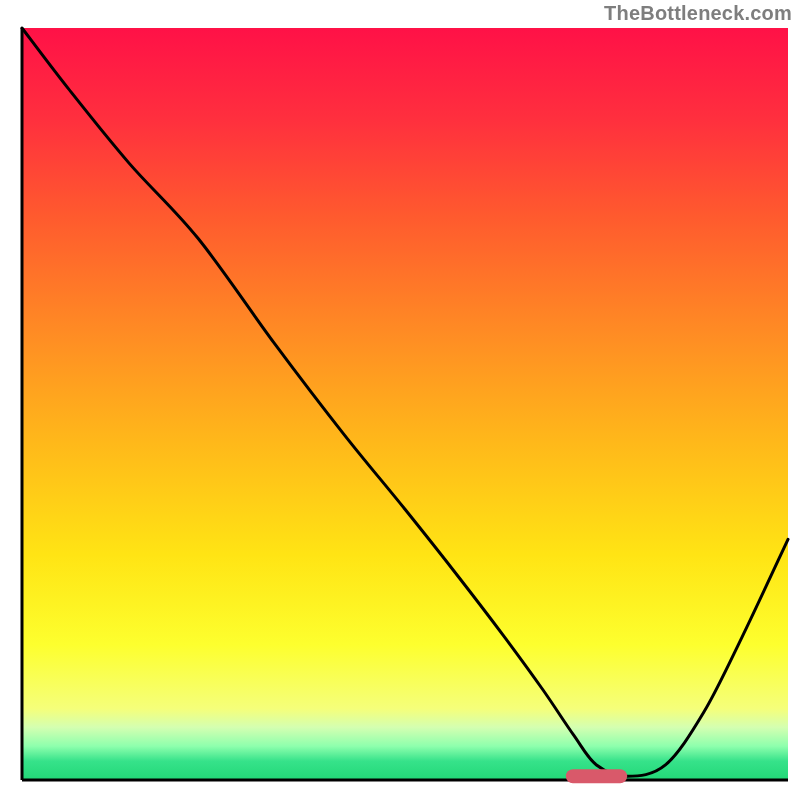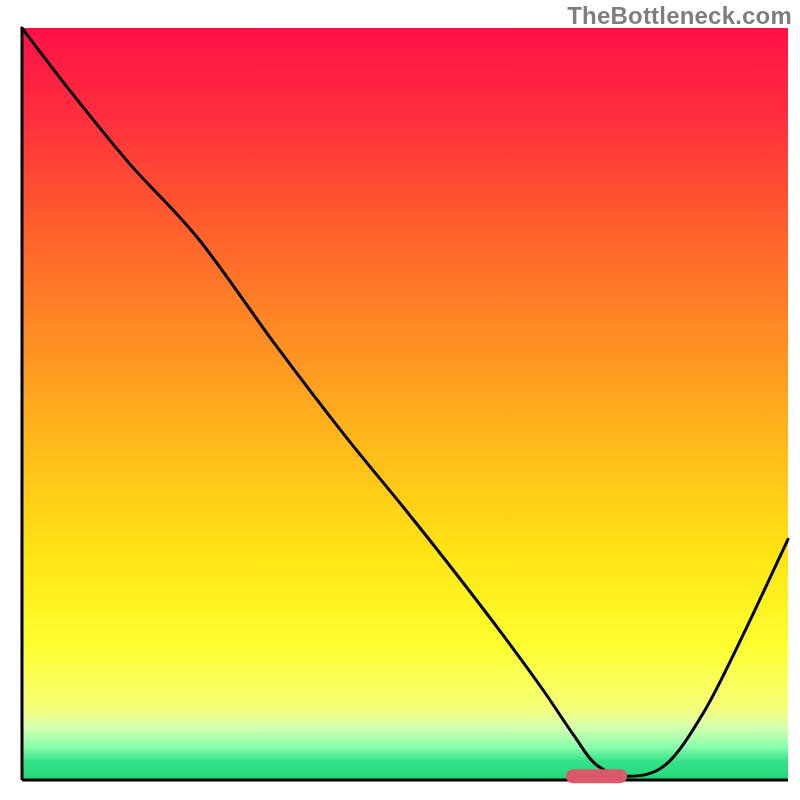--- a/index.html
+++ b/index.html
@@ -12,21 +12,21 @@
   }
   .wrap {
     position: relative;
     width: 800px;
     height: 800px;
   }
   .watermark {
     position: absolute;
     top: 2px;
     right: 8px;
-    font-size: 24px;
+    font-size: 20px;
     font-weight: 600;
     color: #7e7e7e;
     letter-spacing: 0.2px;
     z-index: 10;
     user-select: none;
   }
   svg {
     display: block;
   }
 </style>

